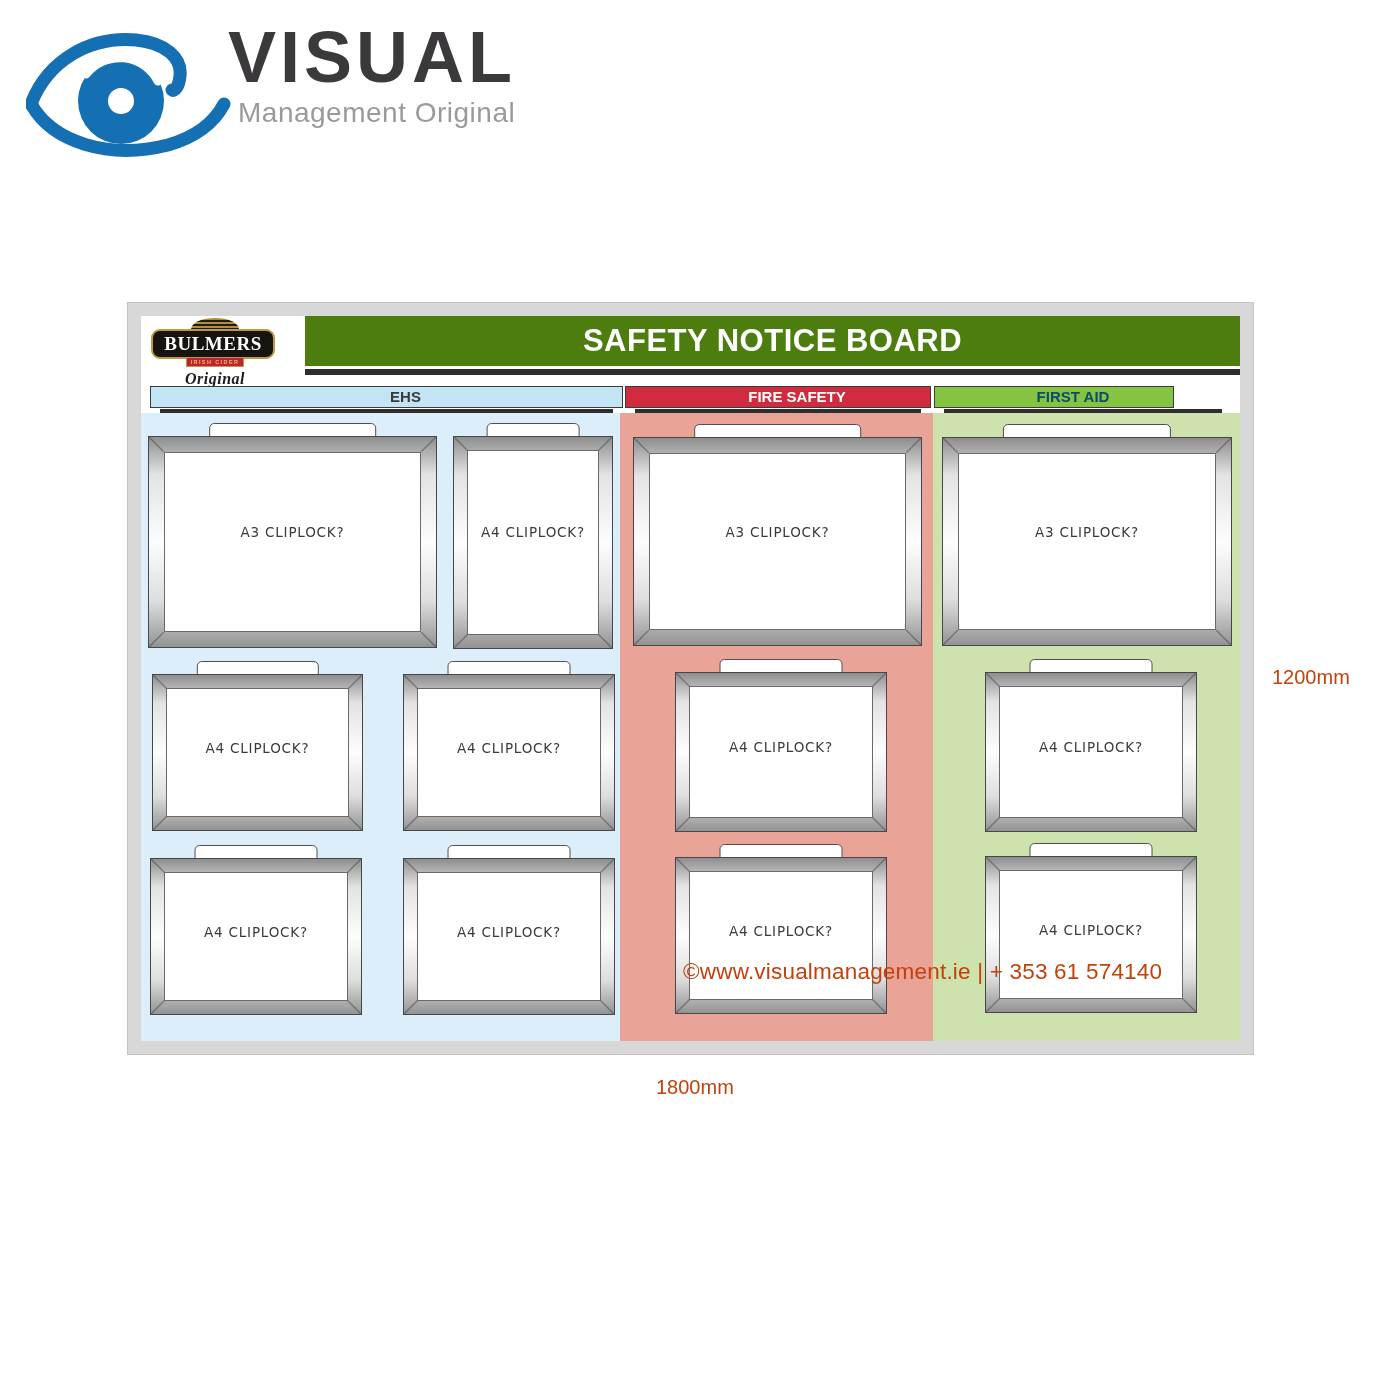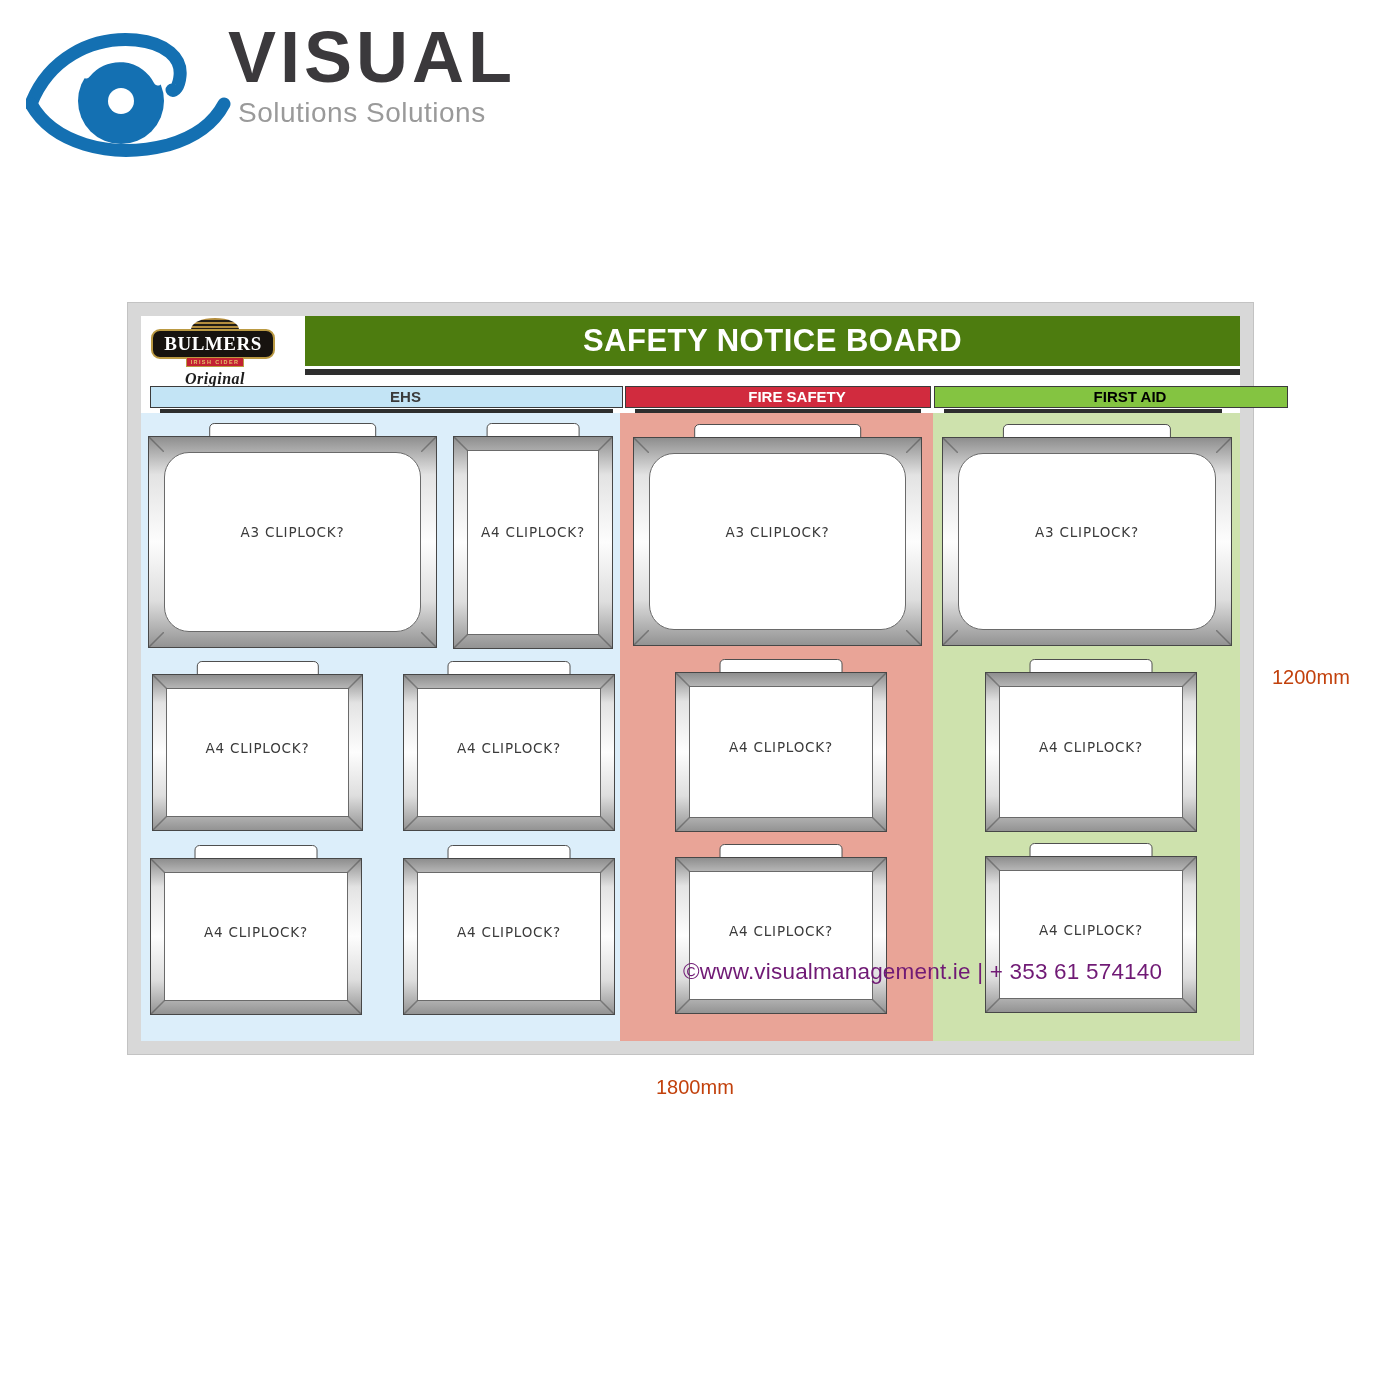--- a/index.html
+++ b/index.html
@@ -60,21 +60,21 @@
   }
   .title-shadow { position:absolute; left:164px; top:53px; width:935px; height:6px; background:#2e2e2e; }
 
   
   .col-bar {
     position:absolute; top:70px; height:22px; border:1px solid #3b3b3b;
     text-align:center; font-size:15px; font-weight:bold; line-height:20px;padding-left:38px;
   }
   .col-bar.ehs   { left:9px;   width:473px; background:#c3e4f5; color:#3a3a3a; }
   .col-bar.fire  { left:484px; width:306px; background:#d12b3e; color:#ffffff; }
-  .col-bar.first { left:793px; width:354px; background:#84c441; color:#000000; }
+  .col-bar.first { left:793px; width:240px; background:#84c441; color:#0c4a6e; }
   .col-bar-shadow { position:absolute; top:93px; height:5px; background:#2e2e2e; }
   .col-bar-shadow.ehs   { left:19px;  width:453px; }
   .col-bar-shadow.fire  { left:494px; width:286px; }
   .col-bar-shadow.first { left:803px; width:278px; }
 
   
   .col-bg { position:absolute; top:97px; bottom:0; }
   .col-bg.ehs   { left:0;     width:479px; background:#dceefa; }
   .col-bg.fire  { left:479px; width:313px; background:#e9a497; }
   .col-bg.first { left:792px; width:307px; background:#cee2ad; }
@@ -95,52 +95,52 @@
     background-image:
       linear-gradient(45deg,  transparent 45%, rgba(70,70,70,.5) 48%, rgba(70,70,70,.5) 52%, transparent 55%),
       linear-gradient(135deg, transparent 45%, rgba(70,70,70,.5) 48%, rgba(70,70,70,.5) 52%, transparent 55%),
       linear-gradient(45deg,  transparent 45%, rgba(70,70,70,.5) 48%, rgba(70,70,70,.5) 52%, transparent 55%),
       linear-gradient(135deg, transparent 45%, rgba(70,70,70,.5) 48%, rgba(70,70,70,.5) 52%, transparent 55%);
     background-repeat:no-repeat;
     background-size:15px 15px;
     background-position: left top, right top, right bottom, left bottom;
   }
   .panel { position:absolute; background:#fff; border:1px solid #6a6a6a; }
-  .frame.a3 .panel { inset:15px;border-radius:25px; }
+  .frame.a3 .panel { inset:15px; }
   .frame.a4 .panel { inset:13px; }
   .frame-label {
     position:absolute; left:0; right:0; top:40%; text-align:center;
     font-family:"DejaVu Sans", sans-serif; font-size:13.5px;
     letter-spacing:0.8px; color:#3a3a3a;
   }
 
   
   .watermark {
     position:absolute; left:683px; top:959px; z-index:50;
-    font-size:22.5px; color:#701a75; letter-spacing:0.2px; white-space:nowrap;
+    font-size:22.5px; color:#c2410c; letter-spacing:0.2px; white-space:nowrap;
   }
   .dim-label { position:absolute; font-size:20px; color:#c2410c; }
   .dim-label.height { left:1272px; top:666px; }
   .dim-label.width  { left:656px;  top:1076px; }
 </style>
 </head>
 <body>
 
 <div id="stage">
 
   <div class="vendor-logo">
     <svg class="eye-svg" viewBox="0 0 206 138" xmlns="http://www.w3.org/2000/svg">
       <circle cx="95" cy="75" r="43" fill="#1470b2"></circle>
       <path d="M 60 48 A 43 43 0 0 1 132 55" fill="none" stroke="#ffffff" stroke-width="9" stroke-linecap="round"></path>
       <circle cx="95" cy="75" r="13" fill="#ffffff"></circle>
       <path d="M 5 78 C 22 34 64 10 110 14 C 140 17 156 32 154 50 C 153 61 148 66 146 64" fill="none" stroke="#1470b2" stroke-width="13" stroke-linecap="round"></path>
       <path d="M 5 78 C 26 116 82 134 142 119 C 170 111 188 97 198 78" fill="none" stroke="#1470b2" stroke-width="13" stroke-linecap="round"></path>
     </svg>
     <div class="brand-word">VISUAL</div>
-    <div class="brand-tagline">Solutions Solutions</div>
+    <div class="brand-tagline">Management Original</div>
   </div>
 
   <div class="board">
     <div class="board-inner">
 
       <div class="bulmers">
         <div class="bulmers-crown"></div>
         <div class="bulmers-badge">BULMERS</div>
         <div class="bulmers-ribbon">IRISH CIDER</div>
         <div class="bulmers-script">Original</div>

